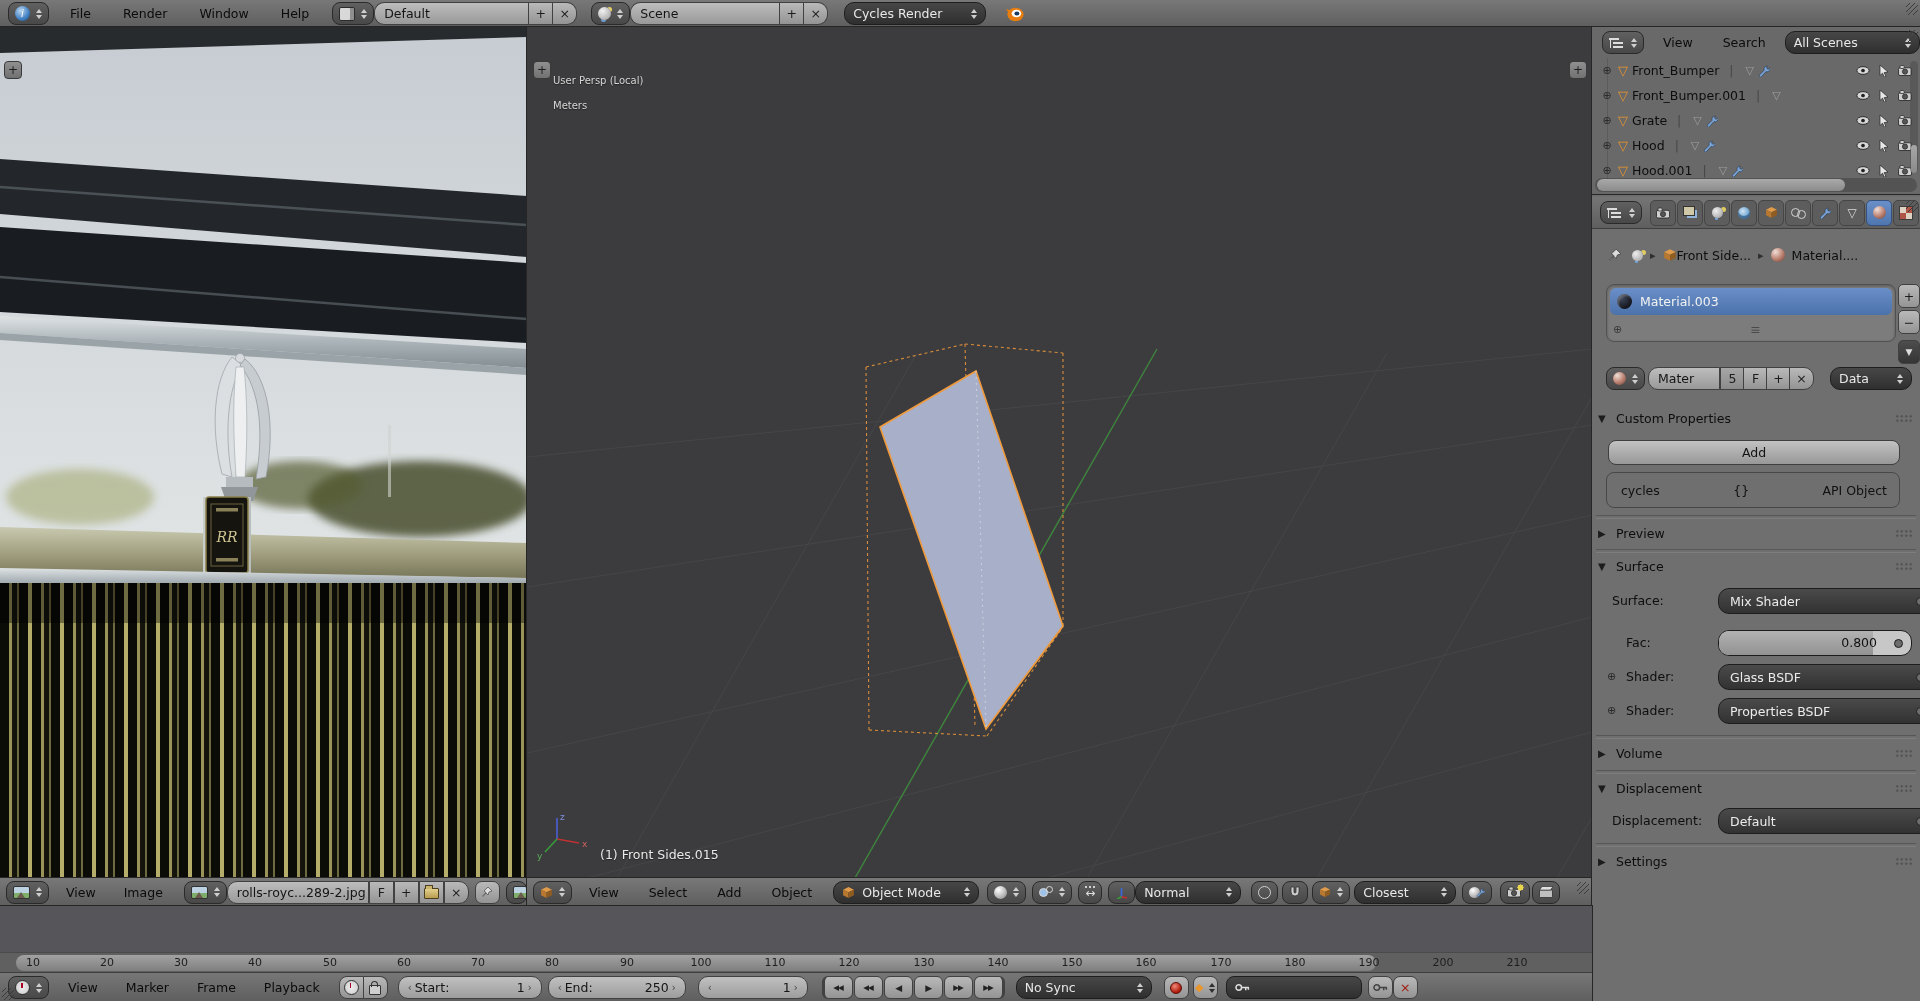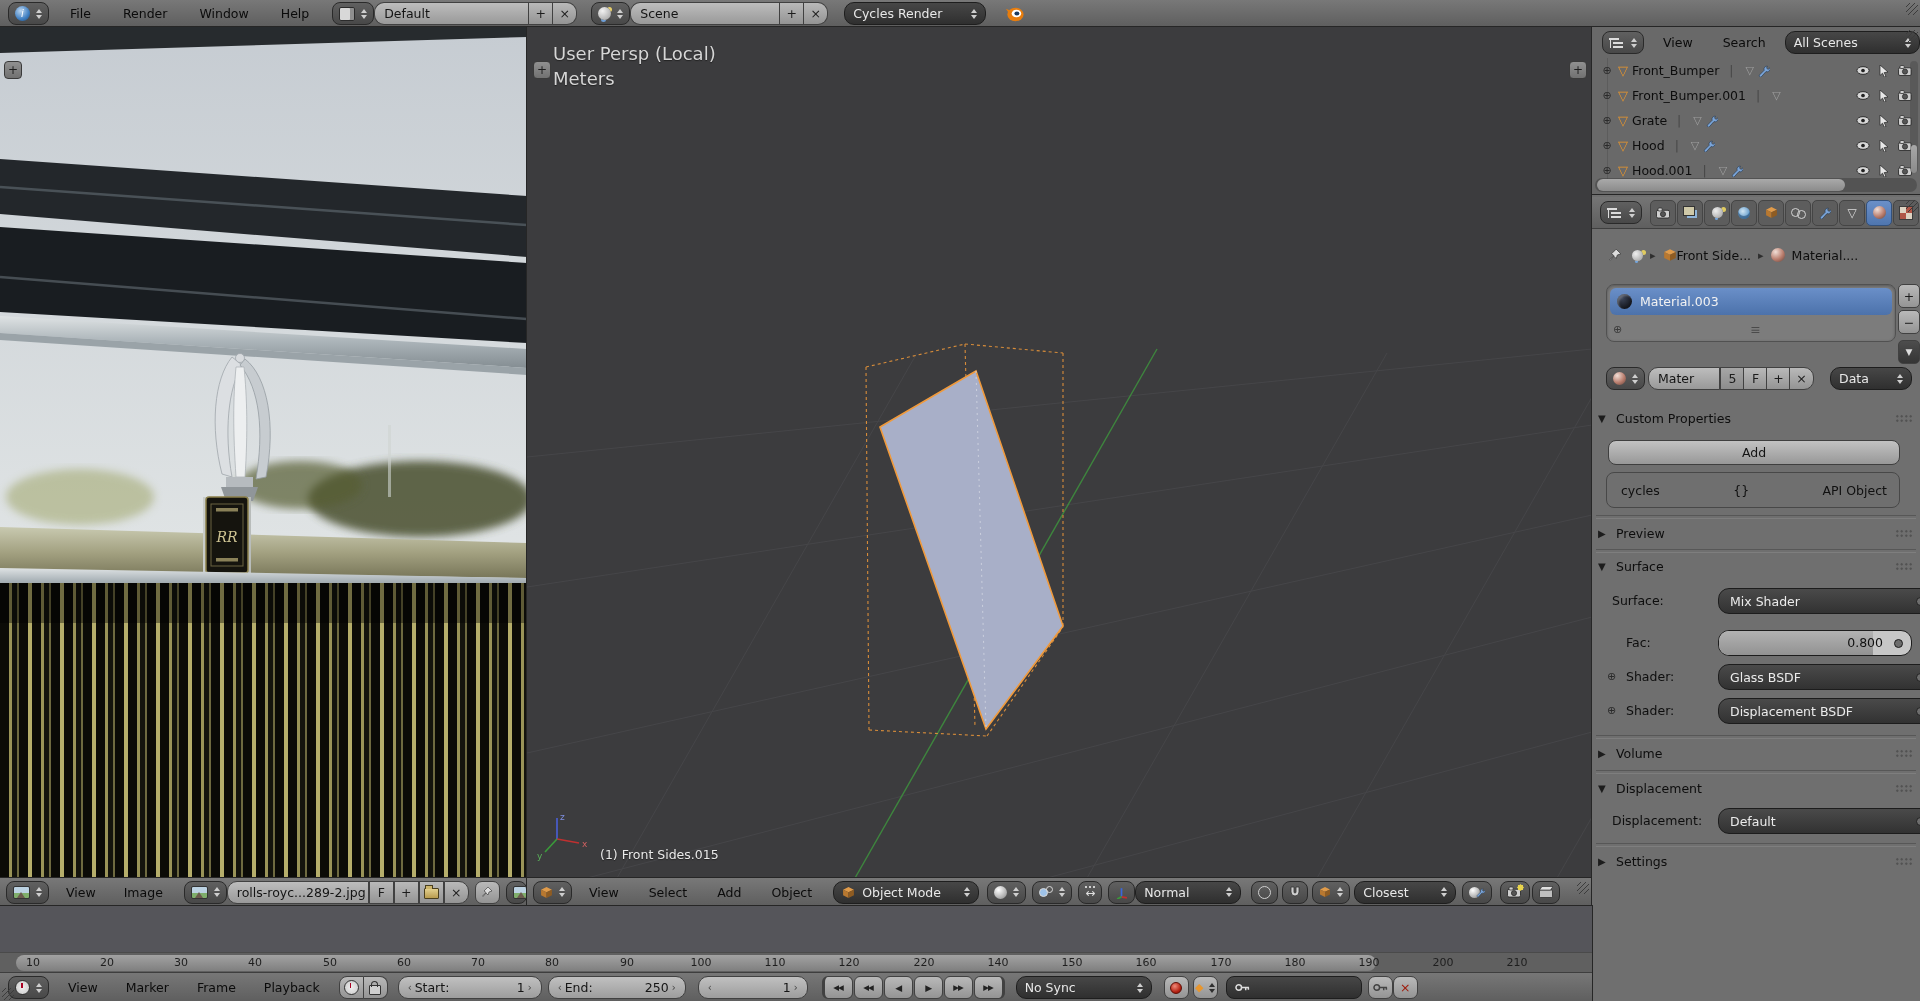--- a/index.html
+++ b/index.html
@@ -45,21 +45,21 @@
   #image-editor-header{left:0;top:878px;width:527px;height:28px;}
   .g-image{width:15px;height:11px;border-radius:2px;border:1px solid #333;flex:none;
         background:linear-gradient(#bcd2e2 55%,#7fae6b 55%);position:relative;overflow:hidden;}
   .g-image::after{content:"";position:absolute;left:3px;bottom:0;width:0;height:0;
         border-left:4px solid transparent;border-right:4px solid transparent;border-bottom:6px solid #6b5b4e;}
   .g-folder{width:13px;height:9px;background:linear-gradient(#e3d08e,#b99c4f);border:1px solid #4a3f1e;border-radius:1px;position:relative;margin-top:2px;}
   .g-folder::before{content:"";position:absolute;top:-4px;left:0;width:6px;height:3px;background:#cdb56b;border:1px solid #4a3f1e;border-bottom:none;}
   
   #viewport{left:527px;top:27px;width:1065px;height:851px;background:#3c3c3e;}
   #viewport-header{left:527px;top:878px;width:1065px;height:28px;}
-  #viewport .ov{position:absolute;left:26px;color:#d6d6d6;font-size:18px;text-shadow:0 1px 1px #222;}
+  #viewport .ov{position:absolute;left:26px;color:#d6d6d6;font-size:10px;text-shadow:0 1px 1px #222;margin-top:32px;}
   #viewport .objlabel{position:absolute;left:73px;top:820px;color:#e9e9e9;font-size:12.5px;text-shadow:0 1px 1px #222;}
   .g-sphere{width:13px;height:13px;border-radius:50%;background:radial-gradient(circle at 35% 30%,#fff,#b5b5b5 60%,#7d7d7d);flex:none;}
   .g-pivot{width:14px;height:12px;position:relative;flex:none;}
   .g-pivot::before,.g-pivot::after{content:"";position:absolute;border-radius:50%;border:1.5px solid #d8d8d8;}
   .g-pivot::before{width:7px;height:7px;left:0;top:2px;background:#9ec2e8;}
   .g-pivot::after{width:5px;height:5px;right:0;top:0;}
   .g-manip{color:#e0e0e0;font-size:12px;border-top:2px dotted #cfcfcf;padding-top:0;line-height:11px;}
   .g-ring{width:11px;height:11px;border-radius:50%;border:1.5px solid #d0d0d0;flex:none;}
   .g-star4{width:7px;height:7px;background:#e8d44d;transform:rotate(45deg);position:relative;flex:none;}
   .g-star4::after{content:"";position:absolute;inset:0;background:#e8d44d;transform:rotate(45deg);}
@@ -126,21 +126,21 @@
   .prow .plabel{position:absolute;left:20px;top:6px;color:#0e0e0e;}
   .prow .pplus{position:absolute;left:15px;top:7px;color:#2a2a2a;font-size:11px;}
   .vfld{position:absolute;left:126px;top:1px;width:192px;height:24px;border-radius:11px;
         background:linear-gradient(#4a4a4a,#323232);border:1px solid #1d1d1d;color:#ebebeb;
         display:flex;align-items:center;padding:0 11px;}
   .vfld .dot,.sld .dot{position:absolute;right:8px;top:8px;width:7px;height:7px;border-radius:50%;
         border:1.5px solid #1f1f1f;background:#6d6d6d;}
   .sld{position:absolute;left:126px;top:1px;width:192px;height:24px;border-radius:11px;overflow:hidden;
         background:#c7c7c7;border:1px solid #1d1d1d;color:#101010;}
   .sld .fill{position:absolute;left:0;top:0;bottom:0;width:80%;background:linear-gradient(#b2b2b2,#929292);}
-  .sld .val{position:absolute;right:28px;top:4px;}
+  .sld .val{position:absolute;right:34px;top:4px;}
   
   #timeline{left:0;top:906px;width:1592px;height:95px;background:#55555a;}
   .tl-canvas{position:absolute;left:0;top:0;right:0;height:46px;background:#55555a;}
   .tl-ruler{position:absolute;left:0;top:46px;right:0;height:20px;background:#606060;border-top:1px solid #4a4a4a;}
   .tl-pill{position:absolute;left:16px;top:2px;width:1360px;height:16px;border-radius:8px;
         background:linear-gradient(#a2a2a2,#7f7f7f);}
   .tick{position:absolute;top:3px;transform:translateX(-50%);font-size:11px;color:#1e1e1e;}
   .tl-hdr{position:absolute;left:0;top:66px;right:0;height:29px;display:flex;align-items:center;
         background:linear-gradient(#777,#5e5e5e);border-top:1px solid #3e3e3e;}
   .tbtn{min-width:21px;height:21px;border-radius:6px;display:inline-flex;align-items:center;justify-content:center;
@@ -774,21 +774,21 @@
       <span class="plabel" style="left:34px">Shader:</span>
       <div class="vfld">
         <span>Glass BSDF</span>
         <span class="dot"></span>
       </div>
     </div>
     <div class="prow" style="top:502px">
       <span class="pplus">⊕</span>
       <span class="plabel" style="left:34px">Shader:</span>
       <div class="vfld">
-        <span>Displacement BSDF</span>
+        <span>Properties BSDF</span>
         <span class="dot"></span>
       </div>
     </div>
 
     <div class="psep" style="top:540px"></div>
     <div class="phead" style="top:545px">
       <span class="tri">▶</span>
       <span>Volume</span>
       <span class="grip"></span>
     </div>
@@ -822,21 +822,21 @@
       <span class="tick" style="left:181px">30</span>
       <span class="tick" style="left:255px">40</span>
       <span class="tick" style="left:330px">50</span>
       <span class="tick" style="left:404px">60</span>
       <span class="tick" style="left:478px">70</span>
       <span class="tick" style="left:552px">80</span>
       <span class="tick" style="left:627px">90</span>
       <span class="tick" style="left:701px">100</span>
       <span class="tick" style="left:775px">110</span>
       <span class="tick" style="left:849px">120</span>
-      <span class="tick" style="left:924px">220</span>
+      <span class="tick" style="left:924px">130</span>
       <span class="tick" style="left:998px">140</span>
       <span class="tick" style="left:1072px">150</span>
       <span class="tick" style="left:1146px">160</span>
       <span class="tick" style="left:1221px">170</span>
       <span class="tick" style="left:1295px">180</span>
       <span class="tick" style="left:1369px">190</span>
       <span class="tick" style="left:1443px">200</span>
       <span class="tick" style="left:1517px">210</span>
     </div>
     <div class="tl-hdr">

